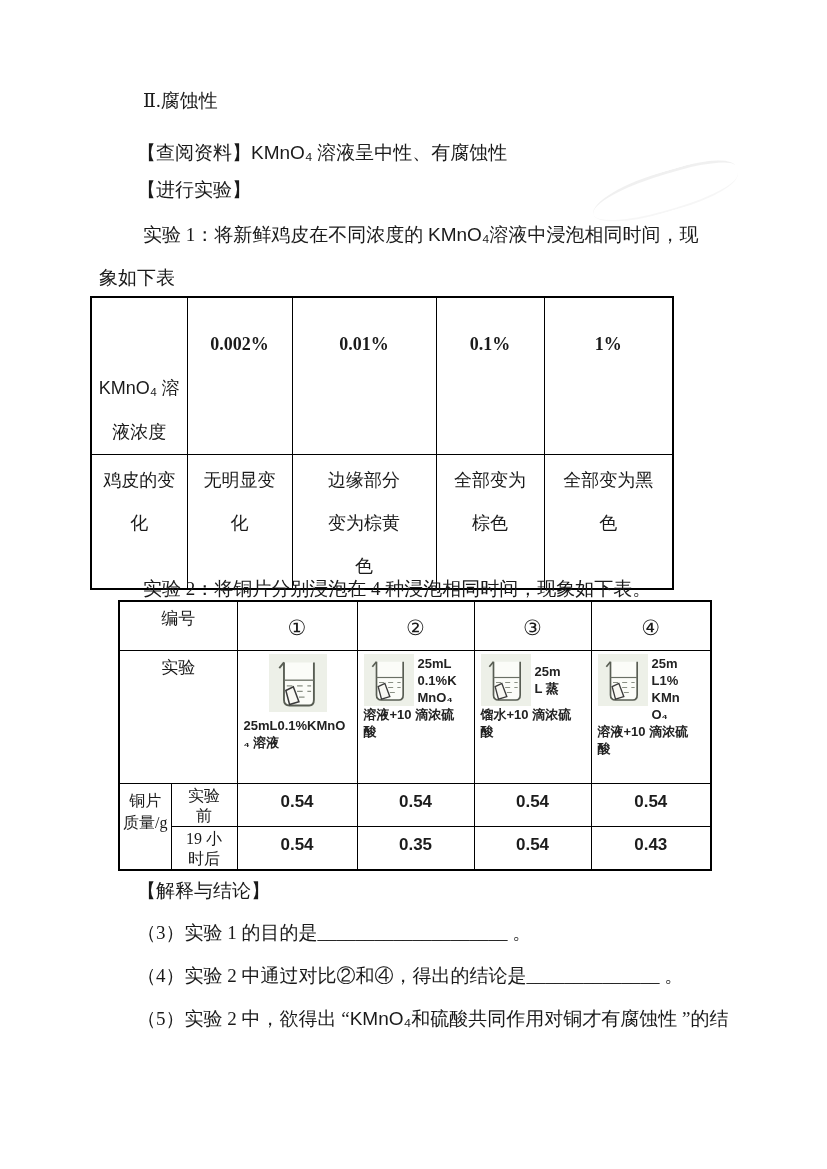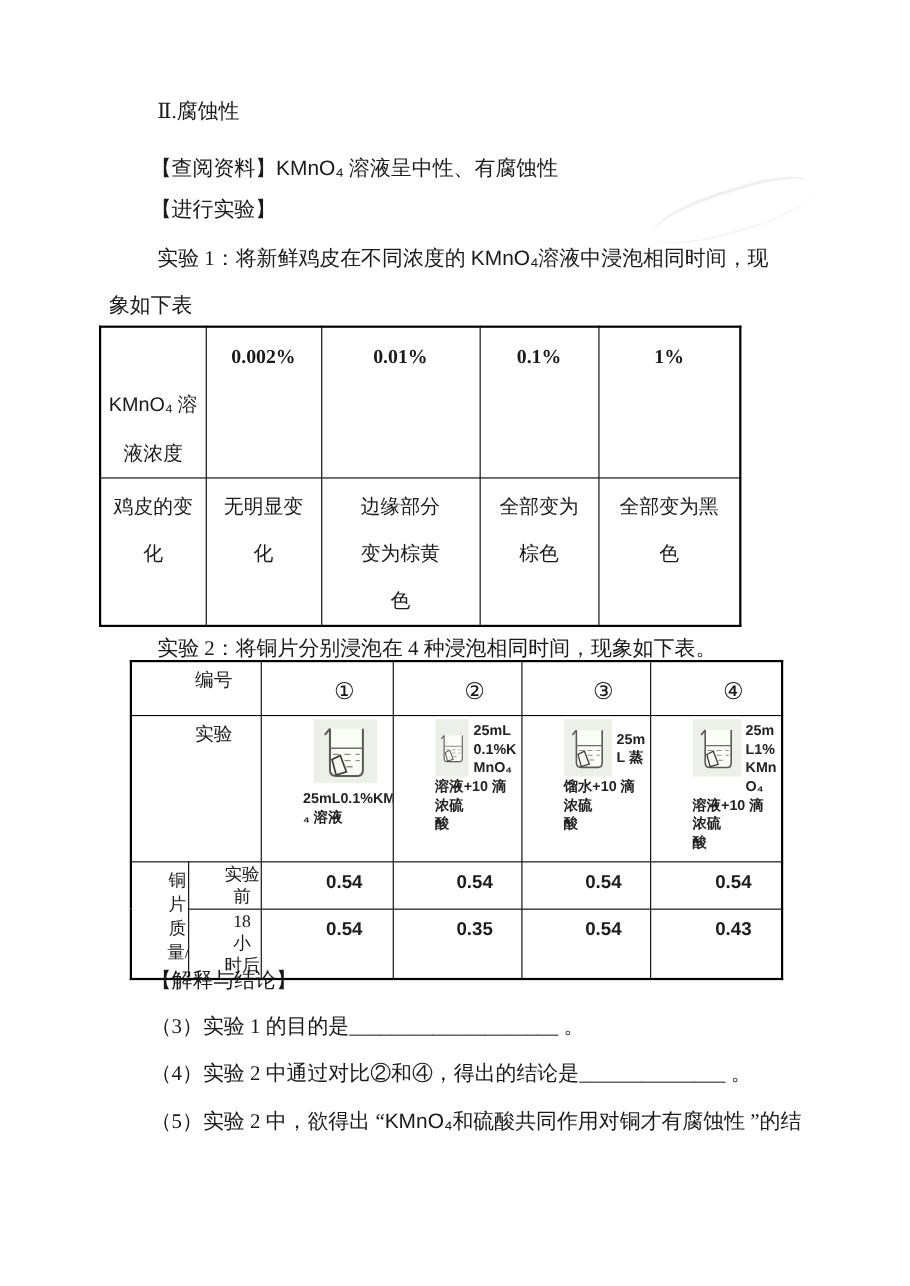--- a/index.html
+++ b/index.html
@@ -22,27 +22,27 @@
     border-bottom:2px solid rgba(110,110,110,0.06);
     border-radius:60% 40% 50% 50%;
   }
 
   table { border-collapse:collapse; table-layout:fixed; position:absolute; }
   td { border:1.6px solid #000; vertical-align:top; overflow:hidden; }
 
   
   .t1 { left:90px; top:296px; width:582px; border:2.4px solid #000; }
   .t1 td { text-align:center; font-size:18px; }
-  .t1 .r1 td { height:93px; padding-top:4px; line-height:44px; }
+  .t1 .r1 td { height:93px; padding-top:24px; line-height:44px; }
   .t1 .r2 td { height:125px; padding-top:4px; line-height:43px; white-space:pre-line; }
   .t1 .conc { font-weight:bold; }
 
   
   .t2 { left:118px; top:600px; width:592px; border:2.4px solid #000; }
-  .t2 td { text-align:center; font-size:17px;padding-left:32px; }
+  .t2 td { text-align:center; font-size:17px; }
   .t2 .hr td { height:49px; }
   .t2 .corner { padding-top:5px; }
   .t2 .cid { padding-top:14px; font-size:21px; }
   .t2 .setup-row td { height:133px; }
   .t2 .exp-label { padding-top:5px; }
   .t2 .mass-row td { height:41px; }
   .t2 .mass-row2 td { height:42px; }
   .t2 .sublabel { font-size:16px; line-height:20px; white-space:pre-line; padding-top:2px; }
   .t2 .mass-label { font-size:16px; line-height:22px; white-space:pre-line; padding-top:6px; }
   .t2 .val { font-family:"Liberation Sans","DejaVu Sans",sans-serif; font-weight:bold; font-size:17px; padding-top:8px; color:#1c1c1c; }
@@ -220,21 +220,21 @@
       <td rowspan="2" class="mass-label">铜片
 质量/g</td>
       <td class="sublabel">实验
 前</td>
       <td class="val">0.54</td>
       <td class="val">0.54</td>
       <td class="val">0.54</td>
       <td class="val">0.54</td>
     </tr>
     <tr class="mass-row2">
-      <td class="sublabel">18 小
+      <td class="sublabel">19 小
 时后</td>
       <td class="val">0.54</td>
       <td class="val">0.35</td>
       <td class="val">0.54</td>
       <td class="val">0.43</td>
     </tr>
   </tbody>
     </table>
 
   <div class="line bold" style="left:137px; top:878px;">【解释与结论】</div>

